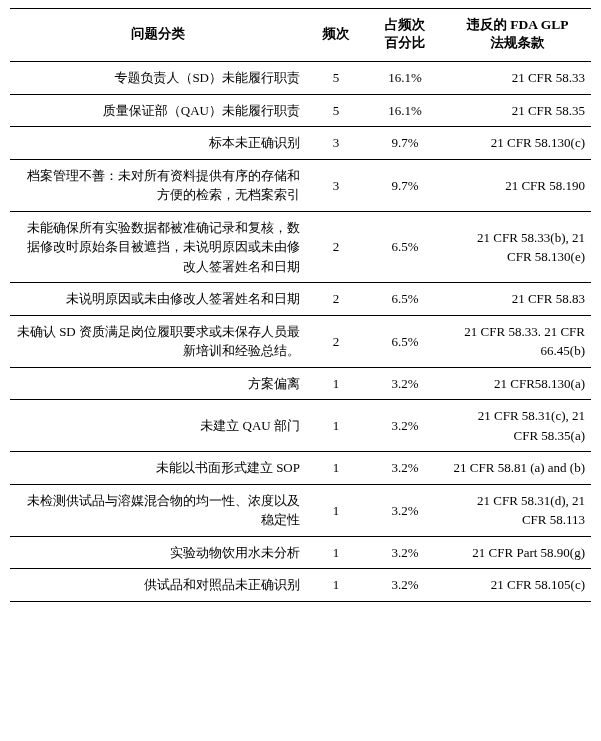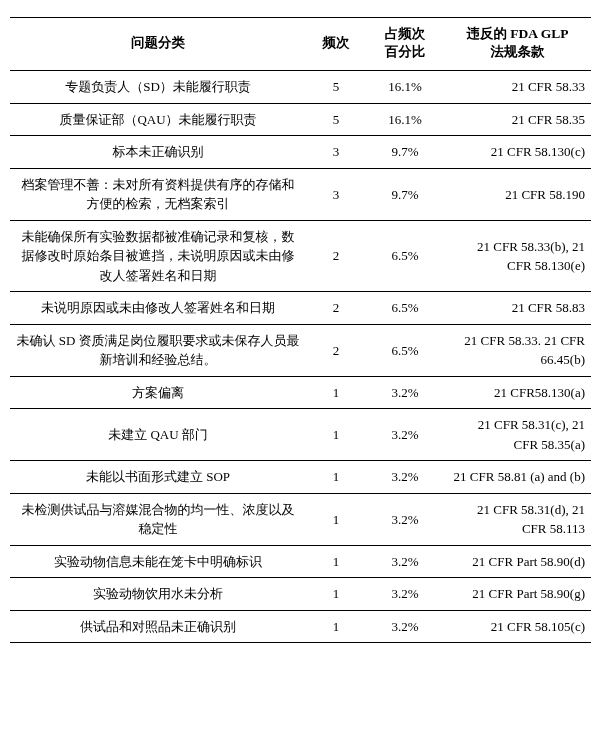--- a/index.html
+++ b/index.html
@@ -18,21 +18,21 @@
     width: 601px;
     height: 741px;
     position: relative;
     box-sizing: border-box;
     padding: 0 10px;
   }
   table.findings {
     border-collapse: collapse;
     width: 581px;
     table-layout: fixed;
-    margin-top: 17px;
+    margin-top: 8px;
   }
   table.findings col.c-cat  { width: 296px; }
   table.findings col.c-freq { width: 60px; }
   table.findings col.c-pct  { width: 78px; }
   table.findings col.c-reg  { width: 147px; }
 
   table.findings thead th {
     font-weight: bold;
     font-size: 13.5px;
     text-align: center;
@@ -46,21 +46,21 @@
     font-size: 13px;
     line-height: 1.5;
     vertical-align: middle;
     padding: 6px 6px;
     border-bottom: 0.8px solid #000;
   }
   table.findings tbody tr:last-child td {
     border-bottom: 1.6px solid #000;
   }
   td.cat {
-    text-align: center;
+    text-align: right;
     padding-left: 10px;
     padding-right: 8px;
   }
   td.freq, td.pct {
     text-align: center;
     font-family: "Liberation Serif", "DejaVu Serif", serif;
   }
   td.reg {
     text-align: right;
     padding-left: 4px;
@@ -154,26 +154,20 @@
           <td class="pct">3.2%</td>
           <td class="reg">21 CFR 58.81 (a) and (b)</td>
         </tr>
         <tr class="tall">
           <td class="cat">未检测供试品与溶媒混合物的均一性、浓度以及稳定性</td>
           <td class="freq">1</td>
           <td class="pct">3.2%</td>
           <td class="reg">21 CFR 58.31(d), 21 CFR 58.113</td>
         </tr>
         <tr>
-          <td class="cat">实验动物信息未能在笼卡中明确标识</td>
-          <td class="freq">1</td>
-          <td class="pct">3.2%</td>
-          <td class="reg">21 CFR Part 58.90(d)</td>
-        </tr>
-        <tr>
           <td class="cat">实验动物饮用水未分析</td>
           <td class="freq">1</td>
           <td class="pct">3.2%</td>
           <td class="reg">21 CFR Part 58.90(g)</td>
         </tr>
         <tr>
           <td class="cat">供试品和对照品未正确识别</td>
           <td class="freq">1</td>
           <td class="pct">3.2%</td>
           <td class="reg">21 CFR 58.105(c)</td>

